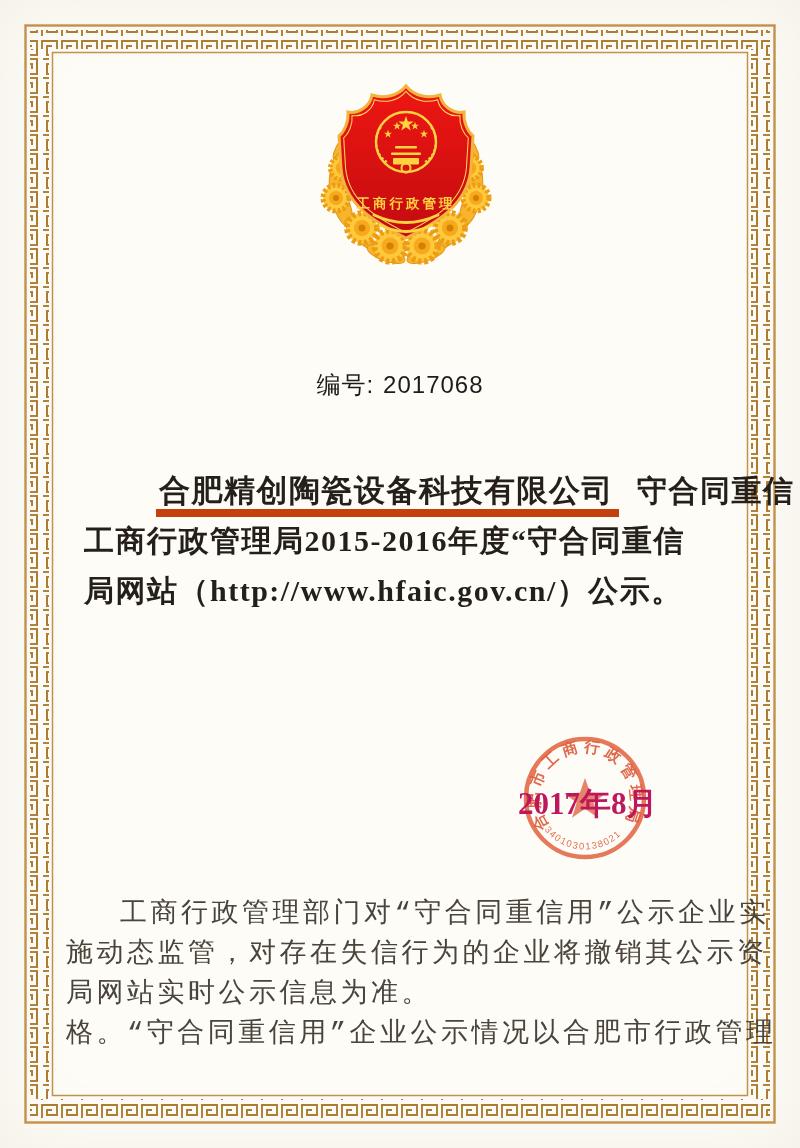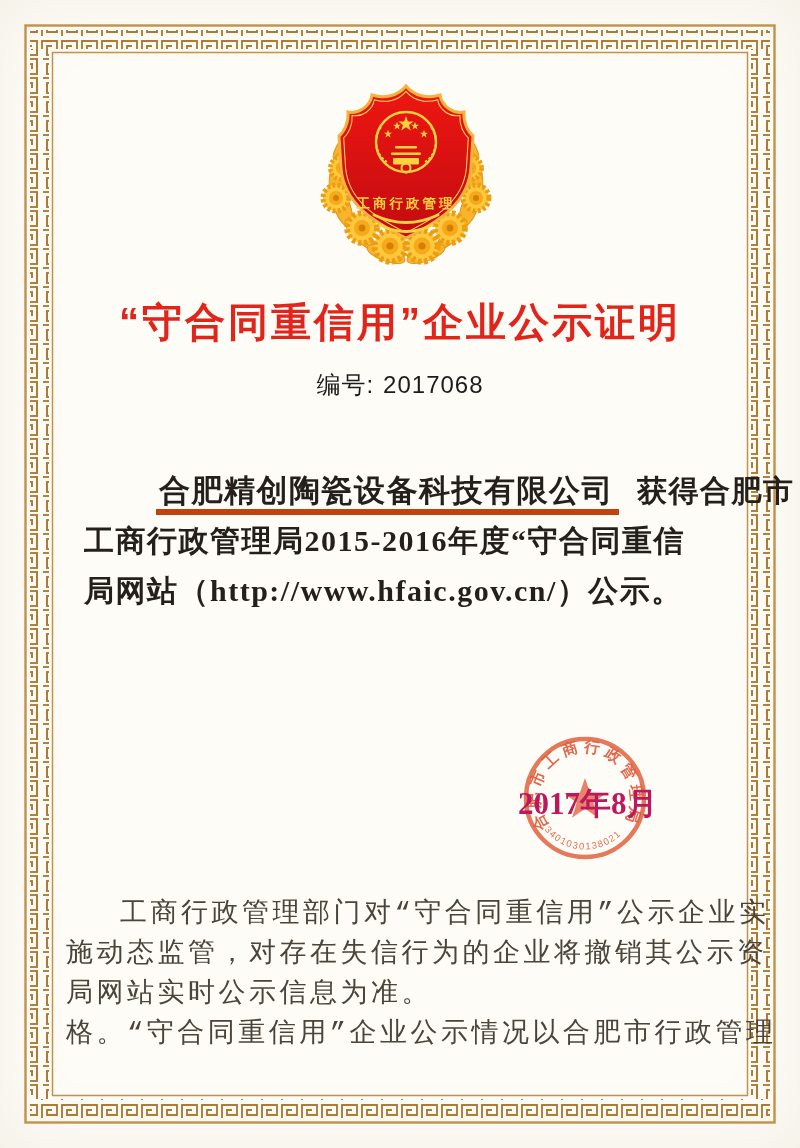--- a/index.html
+++ b/index.html
@@ -44,21 +44,21 @@
   .bline {
     margin: 0; height: 50px; line-height: 50px;
     font-size: 30px; font-weight: 700;
     color: #241f1a; letter-spacing: 1.5px;
     white-space: nowrap;
     font-family: "Liberation Serif", serif;
   }
   .bline.indent { padding-left: 72px; }
   .company {
     font-size: 31px;
-    border-bottom: 6px solid #c2410c;
+    border-bottom: 8px solid #c2410c;
     padding: 0 5px 1px 3px;
   }
   .after-company { margin-left: 18px; }
 
   .stamp { position: absolute; left: 510px; top: 723px; width: 150px; height: 150px; z-index: 2; opacity: 0.93; }
   .seal-ring-text { font-family: "Liberation Sans", sans-serif; font-weight: bold; }
   .seal-num-text  { font-family: "Liberation Sans", sans-serif; }
 
   .date {
     position: absolute; left: 518px; top: 783px; z-index: 3;
@@ -164,28 +164,27 @@
 
       <text x="90" y="126" text-anchor="middle" class="shield-label">工商行政管理</text>
 
       <g stroke="#ffd23f" stroke-width="3" fill="none" stroke-linecap="round">
         <path d="M58,133 Q90,148 122,133"></path>
         <path d="M64,143 Q90,156 116,143"></path>
       </g>
     </svg>
   </div>
 
-  <h1 class="title">“守合同重信用”企业公示证明</h1>
 
   <div class="serial">
     <span>编号:</span><span class="serial-val">2017068</span>
   </div>
 
   <div class="body-text">
-    <p class="bline indent"><span class="company">合肥精创陶瓷设备科技有限公司</span><span class="after-company">获得合肥市</span></p>
+    <p class="bline indent"><span class="company">合肥精创陶瓷设备科技有限公司</span><span class="after-company">守合同重信</span></p>
     <p class="bline">工商行政管理局2015-2016年度“守合同重信</p>
     <p class="bline">局网站（http://www.hfaic.gov.cn/）公示。</p>
   </div>
 
   <div class="stamp">
     <svg width="150" height="150" viewBox="0 0 150 150">
       <defs>
         <path id="arcT" d="M38.75,103.3 A46,46 0 1 1 111.25,103.3" fill="none"></path>
         <path id="arcB" d="M34.4,106.7 A51.5,51.5 0 0 0 115.6,106.7" fill="none"></path>
         <path id="star-s" d="M0,-10 L2.35,-3.24 L9.51,-3.09 L3.8,1.24 L5.88,8.09 L0,4 L-5.88,8.09 L-3.8,1.24 L-9.51,-3.09 L-2.35,-3.24 Z"></path>

